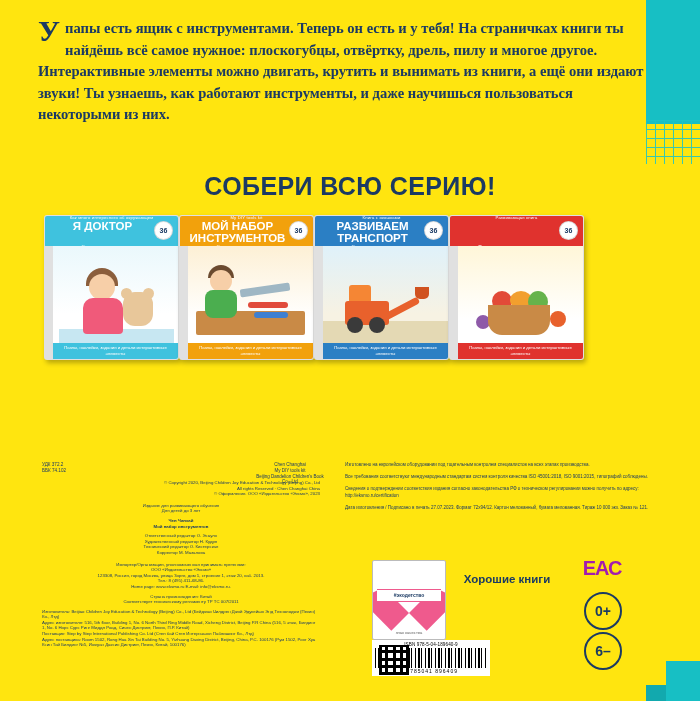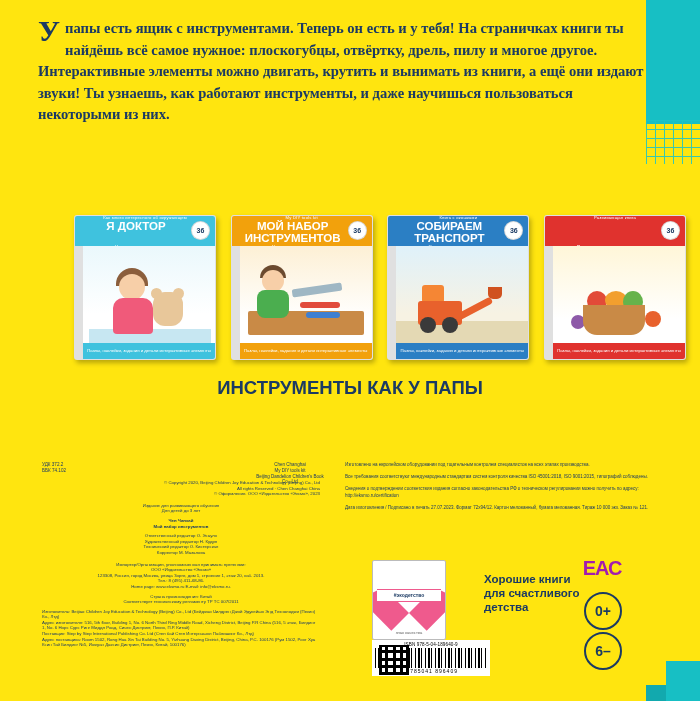--- a/index.html
+++ b/index.html
@@ -89,25 +89,24 @@
     font-size: 25px;
     font-weight: bold;
     letter-spacing: .4px;
     font-family: "Liberation Sans", sans-serif;
   }
   
   .books {
     position: absolute;
     top: 215px;
     left: 44px;
-    width: 612px;
+    width: 540px;
     height: 145px;
     display: flex;
     justify-content: space-between;
-    margin-left: 30px;
   }
   .book {
     position: relative;
     width: 140px;
     height: 143px;
     border-radius: 3px;
     box-shadow: 2px 3px 5px rgba(0,0,0,.28);
     overflow: hidden;
     background: #fff;
     border: 1px solid rgba(0,0,0,.12);
@@ -332,26 +331,25 @@
     left: 0; right: 0; bottom: 4px;
     text-align: center;
     font-size: 4.2px;
     color: #666;
   }
   .good-books {
     position: absolute;
     left: 452px;
     top: 572px;
     width: 110px;
-    text-align: left;
+    text-align: center;
     color: #1B3A63;
     font-size: 11.5px;
     font-weight: bold;
     line-height: 14px;
-    margin-left: 32px;
   }
   .eac {
     position: absolute;
     left: 580px;
     top: 552px;
     width: 44px;
     height: 32px;
     color: #a21caf;
     font-weight: bold;
     font-size: 20px;
@@ -439,20 +437,21 @@
 
   <div class="corner-teal"></div>
   <div class="corner-grid"></div>
   <div class="corner-bottom"></div>
   <div class="corner-bottom2"></div>
 
   <div class="intro">
     <span class="dropcap">У</span><span> папы есть ящик с инструментами. Теперь он есть и у тебя! На страничках книги ты найдёшь всё самое нужное: плоскогубцы, отвёртку, дрель, пилу и многое другое. Интерактивные элементы можно двигать, крутить и вынимать из книги, а ещё они издают звуки! Ты узнаешь, как работают инструменты, и даже научишься пользоваться некоторыми из них.</span>
   </div>
 
+  <div class="series-title">СОБЕРИ ВСЮ СЕРИЮ!</div>
 
   <div class="books">
 
     <div class="book b1">
       <div class="spine"></div>
       <div class="bk-topband"></div>
       <div class="bk-supertitle">Как много интересного об окружающем</div>
       <div class="bk-title">Я ДОКТОР</div>
       <div class="bk-sub">Книга-конструктор</div>
       <div class="bk-badge">36</div>
@@ -484,21 +483,21 @@
         <div class="tool1"></div>
         <div class="tool2"></div>
       </div>
       <div class="bk-foot">Пазлы, наклейки, задания и детали интерактивные элементы</div>
     </div>
 
     <div class="book b3">
       <div class="spine"></div>
       <div class="bk-topband"></div>
       <div class="bk-supertitle">Книга с окошками</div>
-      <div class="bk-title">СОБИРАЕМ ТРАНСПОРТ</div>
+      <div class="bk-title">РАЗВИВАЕМ ТРАНСПОРТ</div>
       <div class="bk-sub">Книга-конструктор</div>
       <div class="bk-badge">36</div>
       <div class="bk-art">
         <div class="ground"></div>
         <div class="exc-arm"></div>
         <div class="exc-bucket"></div>
         <div class="exc-cab"></div>
         <div class="exc-body"></div>
         <div class="wheel1"></div>
         <div class="wheel2"></div>
@@ -519,21 +518,20 @@
         <div class="veg2"></div>
         <div class="veg3"></div>
         <div class="basket"></div>
       </div>
       <div class="bk-foot">Пазлы, наклейки, задания и детали интерактивные элементы</div>
     </div>
 
   </div>
 
   <div class="tagline">
-    <div>ИНСТРУМЕНТЫ КАК У ПАПЫ</div>
   </div>
 
   <div class="legal">
 
     <div class="col-left">
       <div class="udk">УДК 372.2</div>
       <div class="udk">ББК 74.102</div>
       <div class="spacer-6"></div>
       <div class="c-right">© Copyright 2020, Beijing Children Joy Education &amp; Technology (Beijing) Co., Ltd</div>
       <div class="c-right">All rights Reserved · Chen Changhai China</div>
@@ -581,21 +579,20 @@
   </div>
 
   <div class="badge-heart">
     <div class="heart-shape"></div>
     <div class="heart-ribbon">#экодетство</div>
     <div class="heart-caption">знак качества</div>
   </div>
 
   <div class="good-books">
     <div>Хорошие книги</div>
-    <div>для счастливого детства</div>
   </div>
 
   <div class="eac">ЕАС</div>
 
   <div class="age-circle age-0">0+</div>
   <div class="age-circle age-6">6–</div>
 
   <div class="barcode">
     <div class="isbn">ISBN 978-5-04-189640-9</div>
     <div class="bars"></div>

